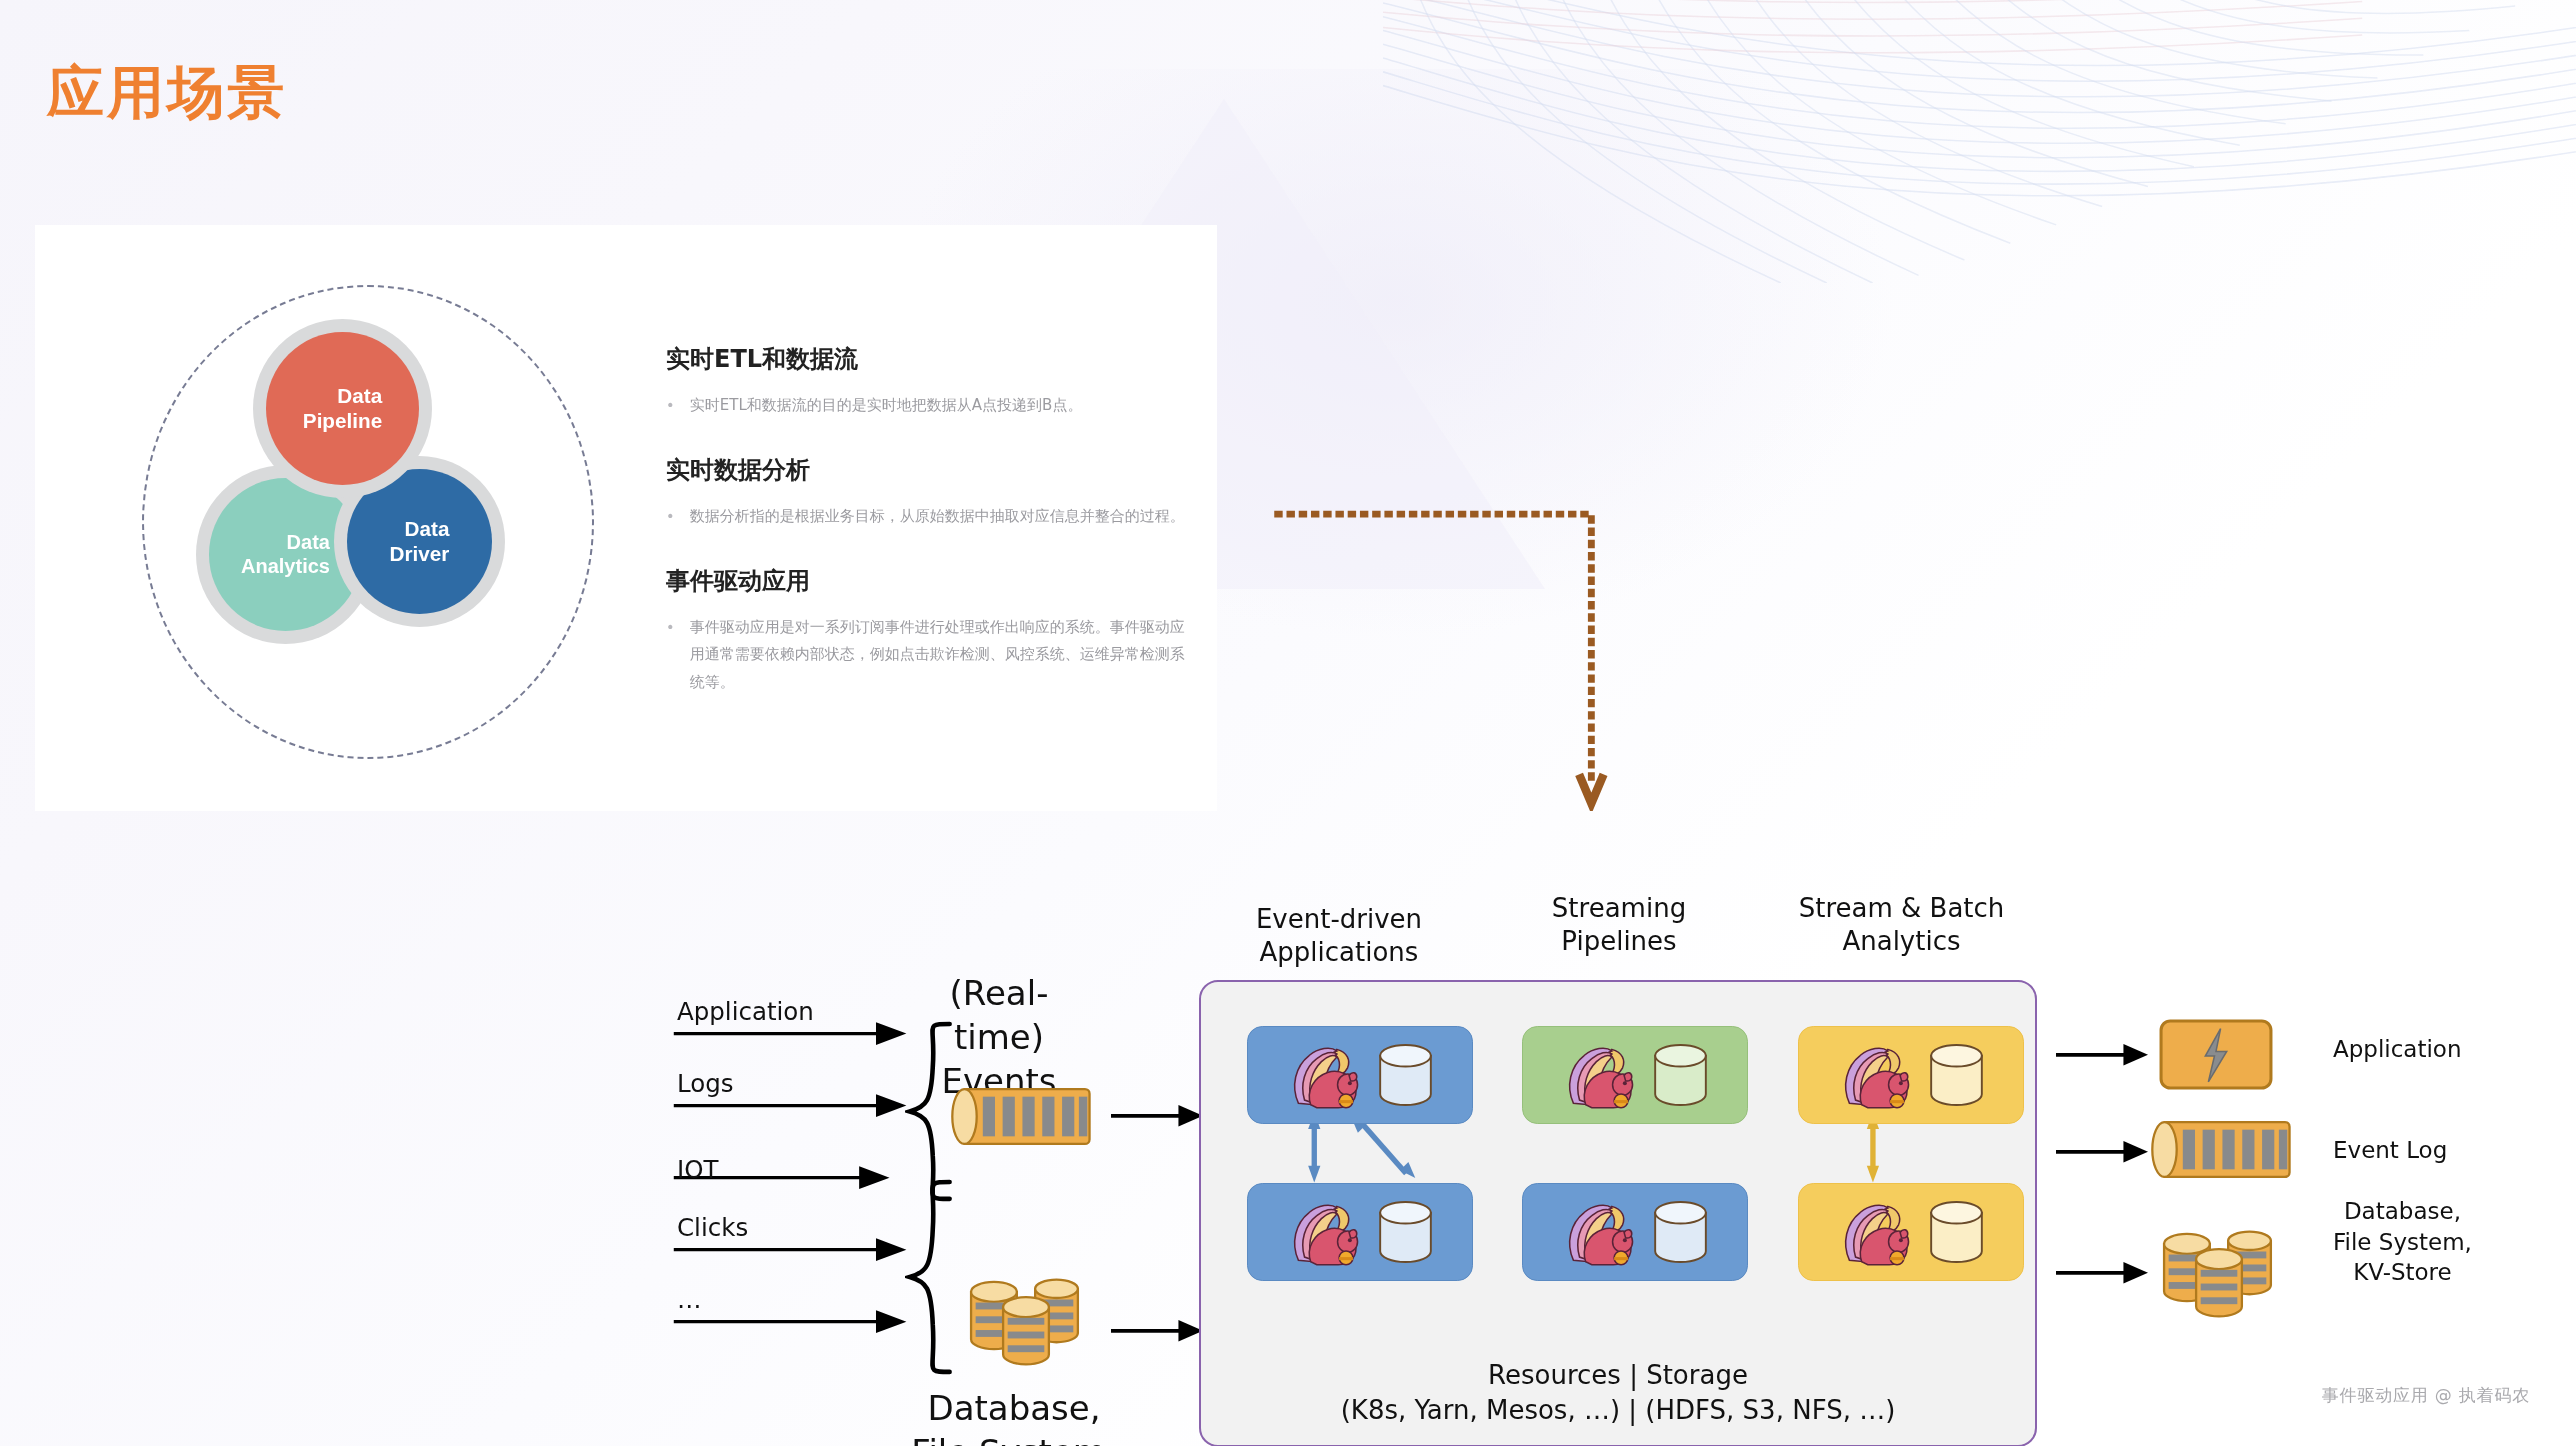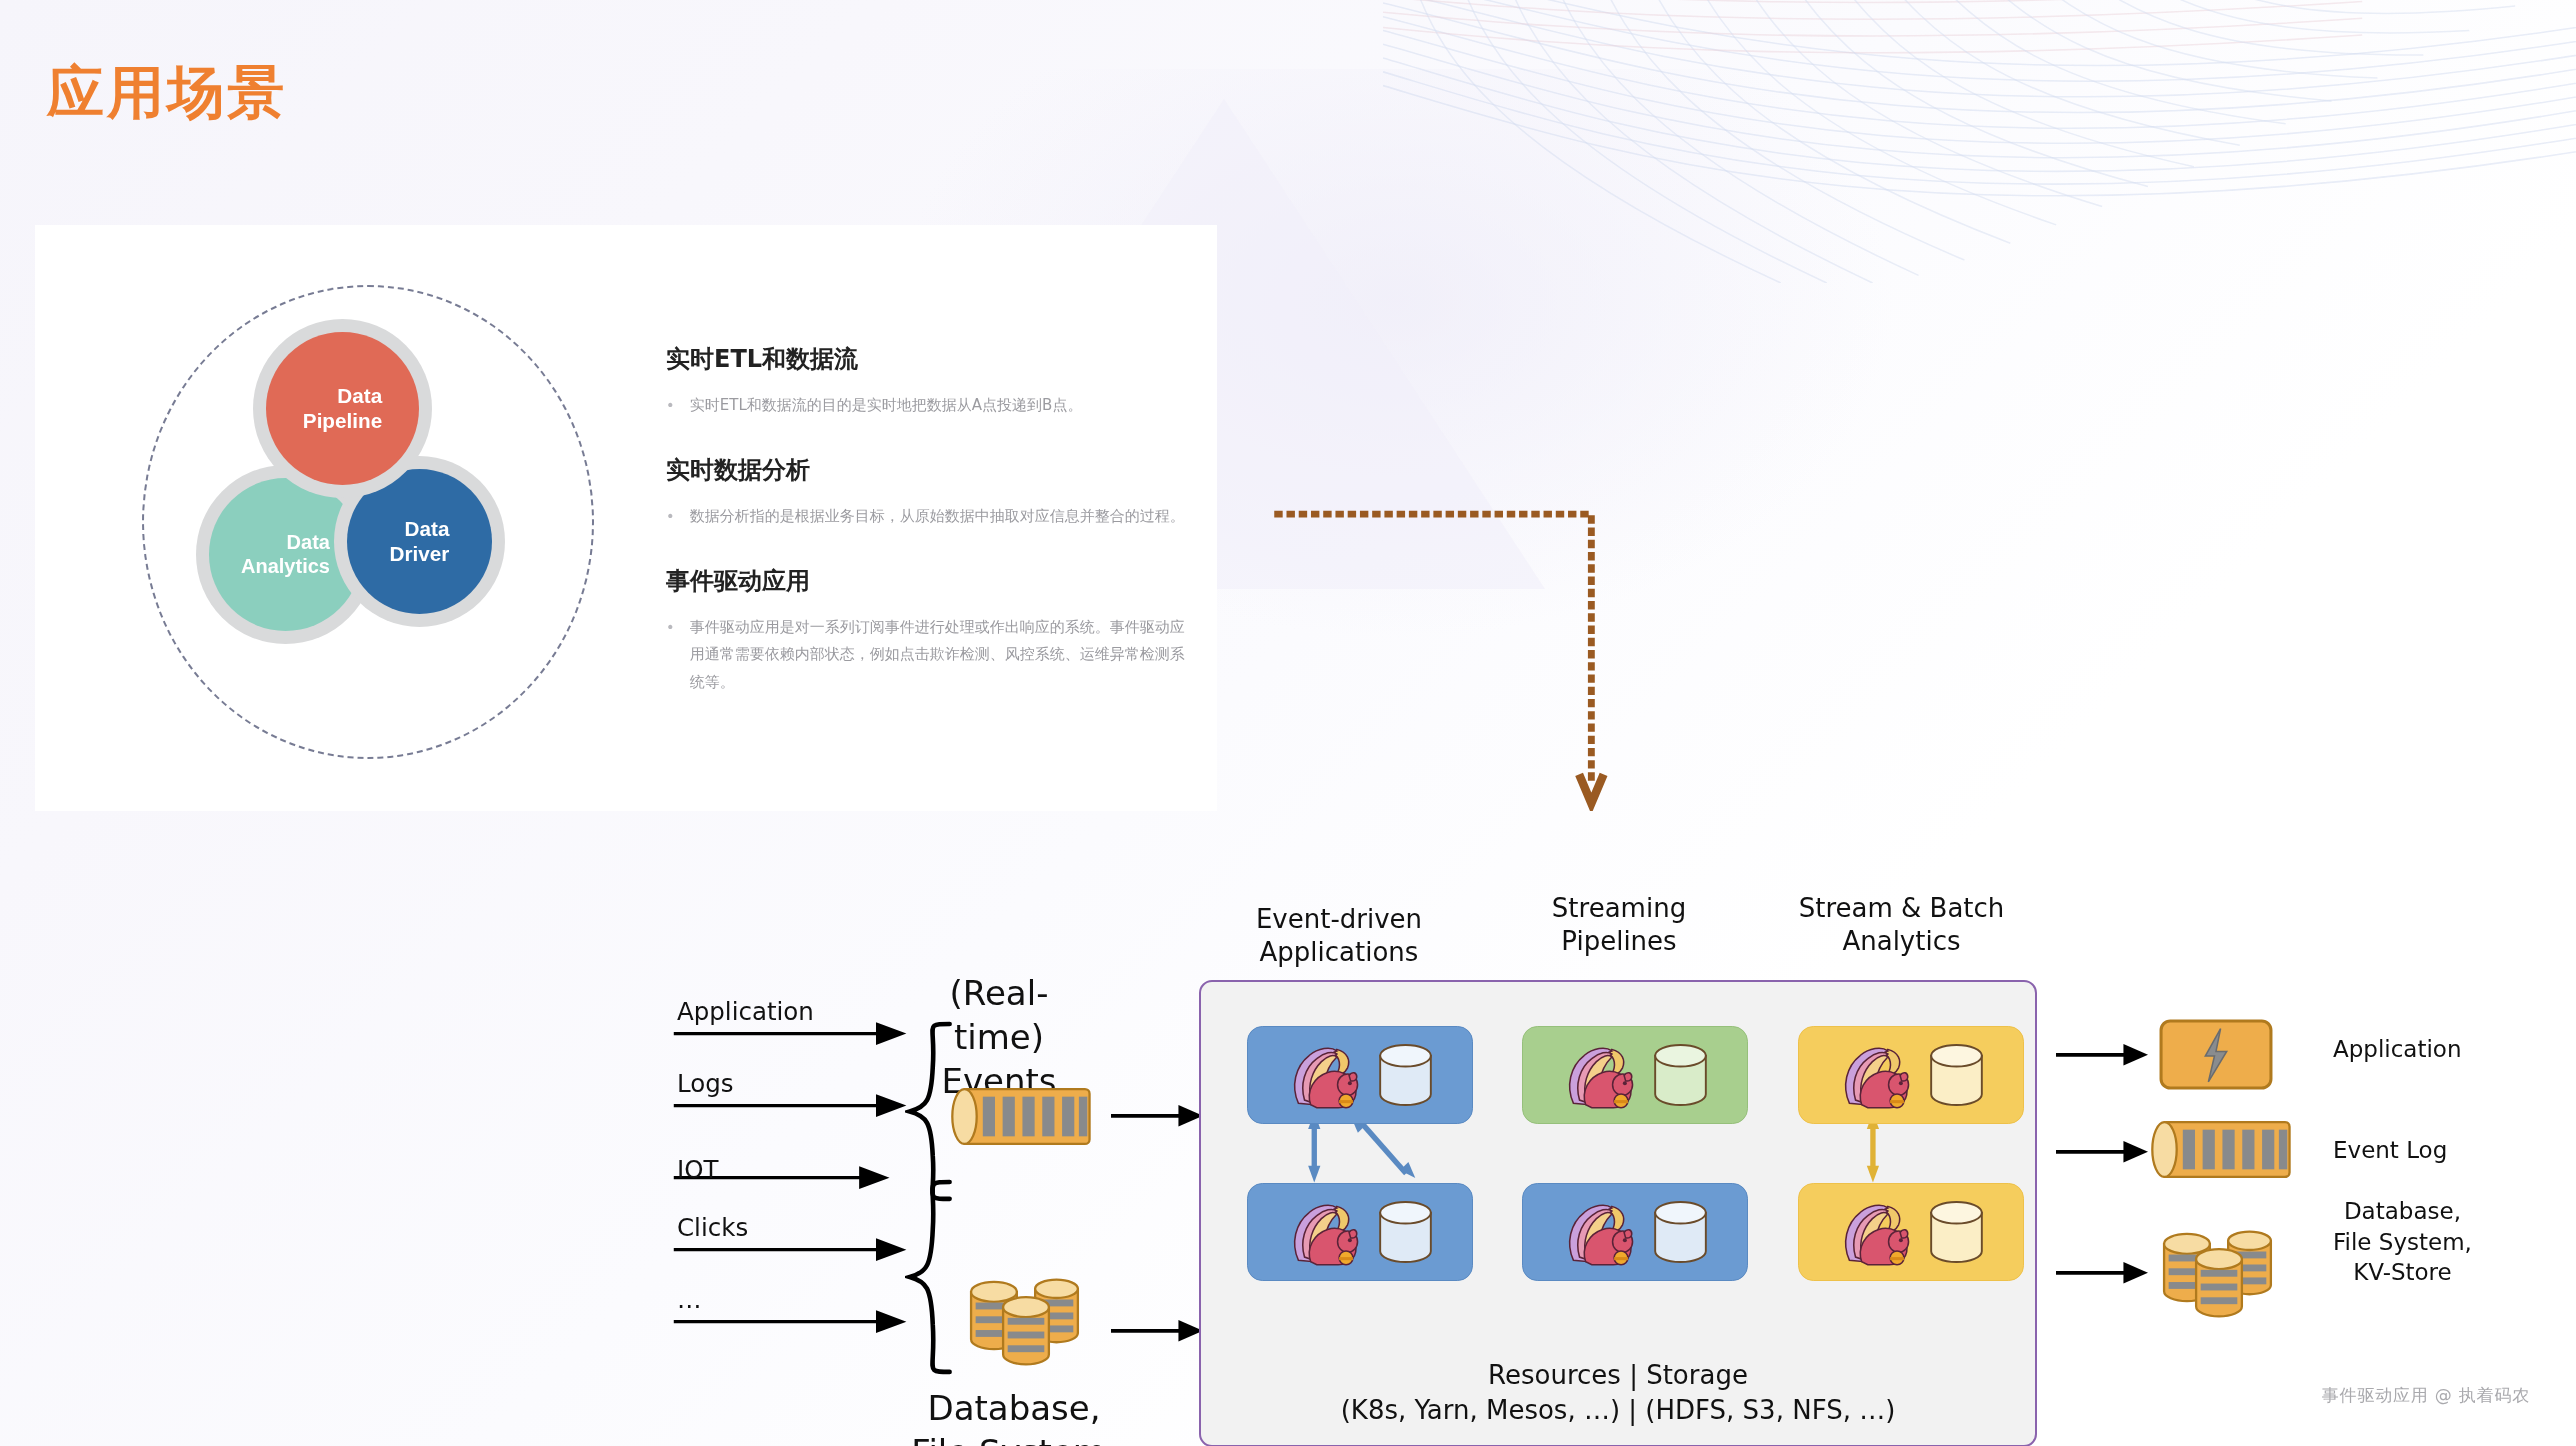--- a/index.html
+++ b/index.html
@@ -134,21 +134,21 @@
     font-family:"DejaVu Sans","Liberation Sans",sans-serif;
     white-space:pre-line;
   }
 
   
   #cluster{
     position:absolute; left:1199px; top:176px;
     width:838px; height:467px;
     background:#f2f2f2;
     border:2.3px solid #8a63ad;
-    border-radius:13px;
+    border-radius:19px;
   }
   .col-head{
     position:absolute;
     font-size:26px; color:#111; text-align:center; line-height:1.28;
     font-family:"DejaVu Sans","Liberation Sans",sans-serif;
     white-space:pre-line;
   }
   .job-card{
     position:absolute;
     border-radius:15.3px;

